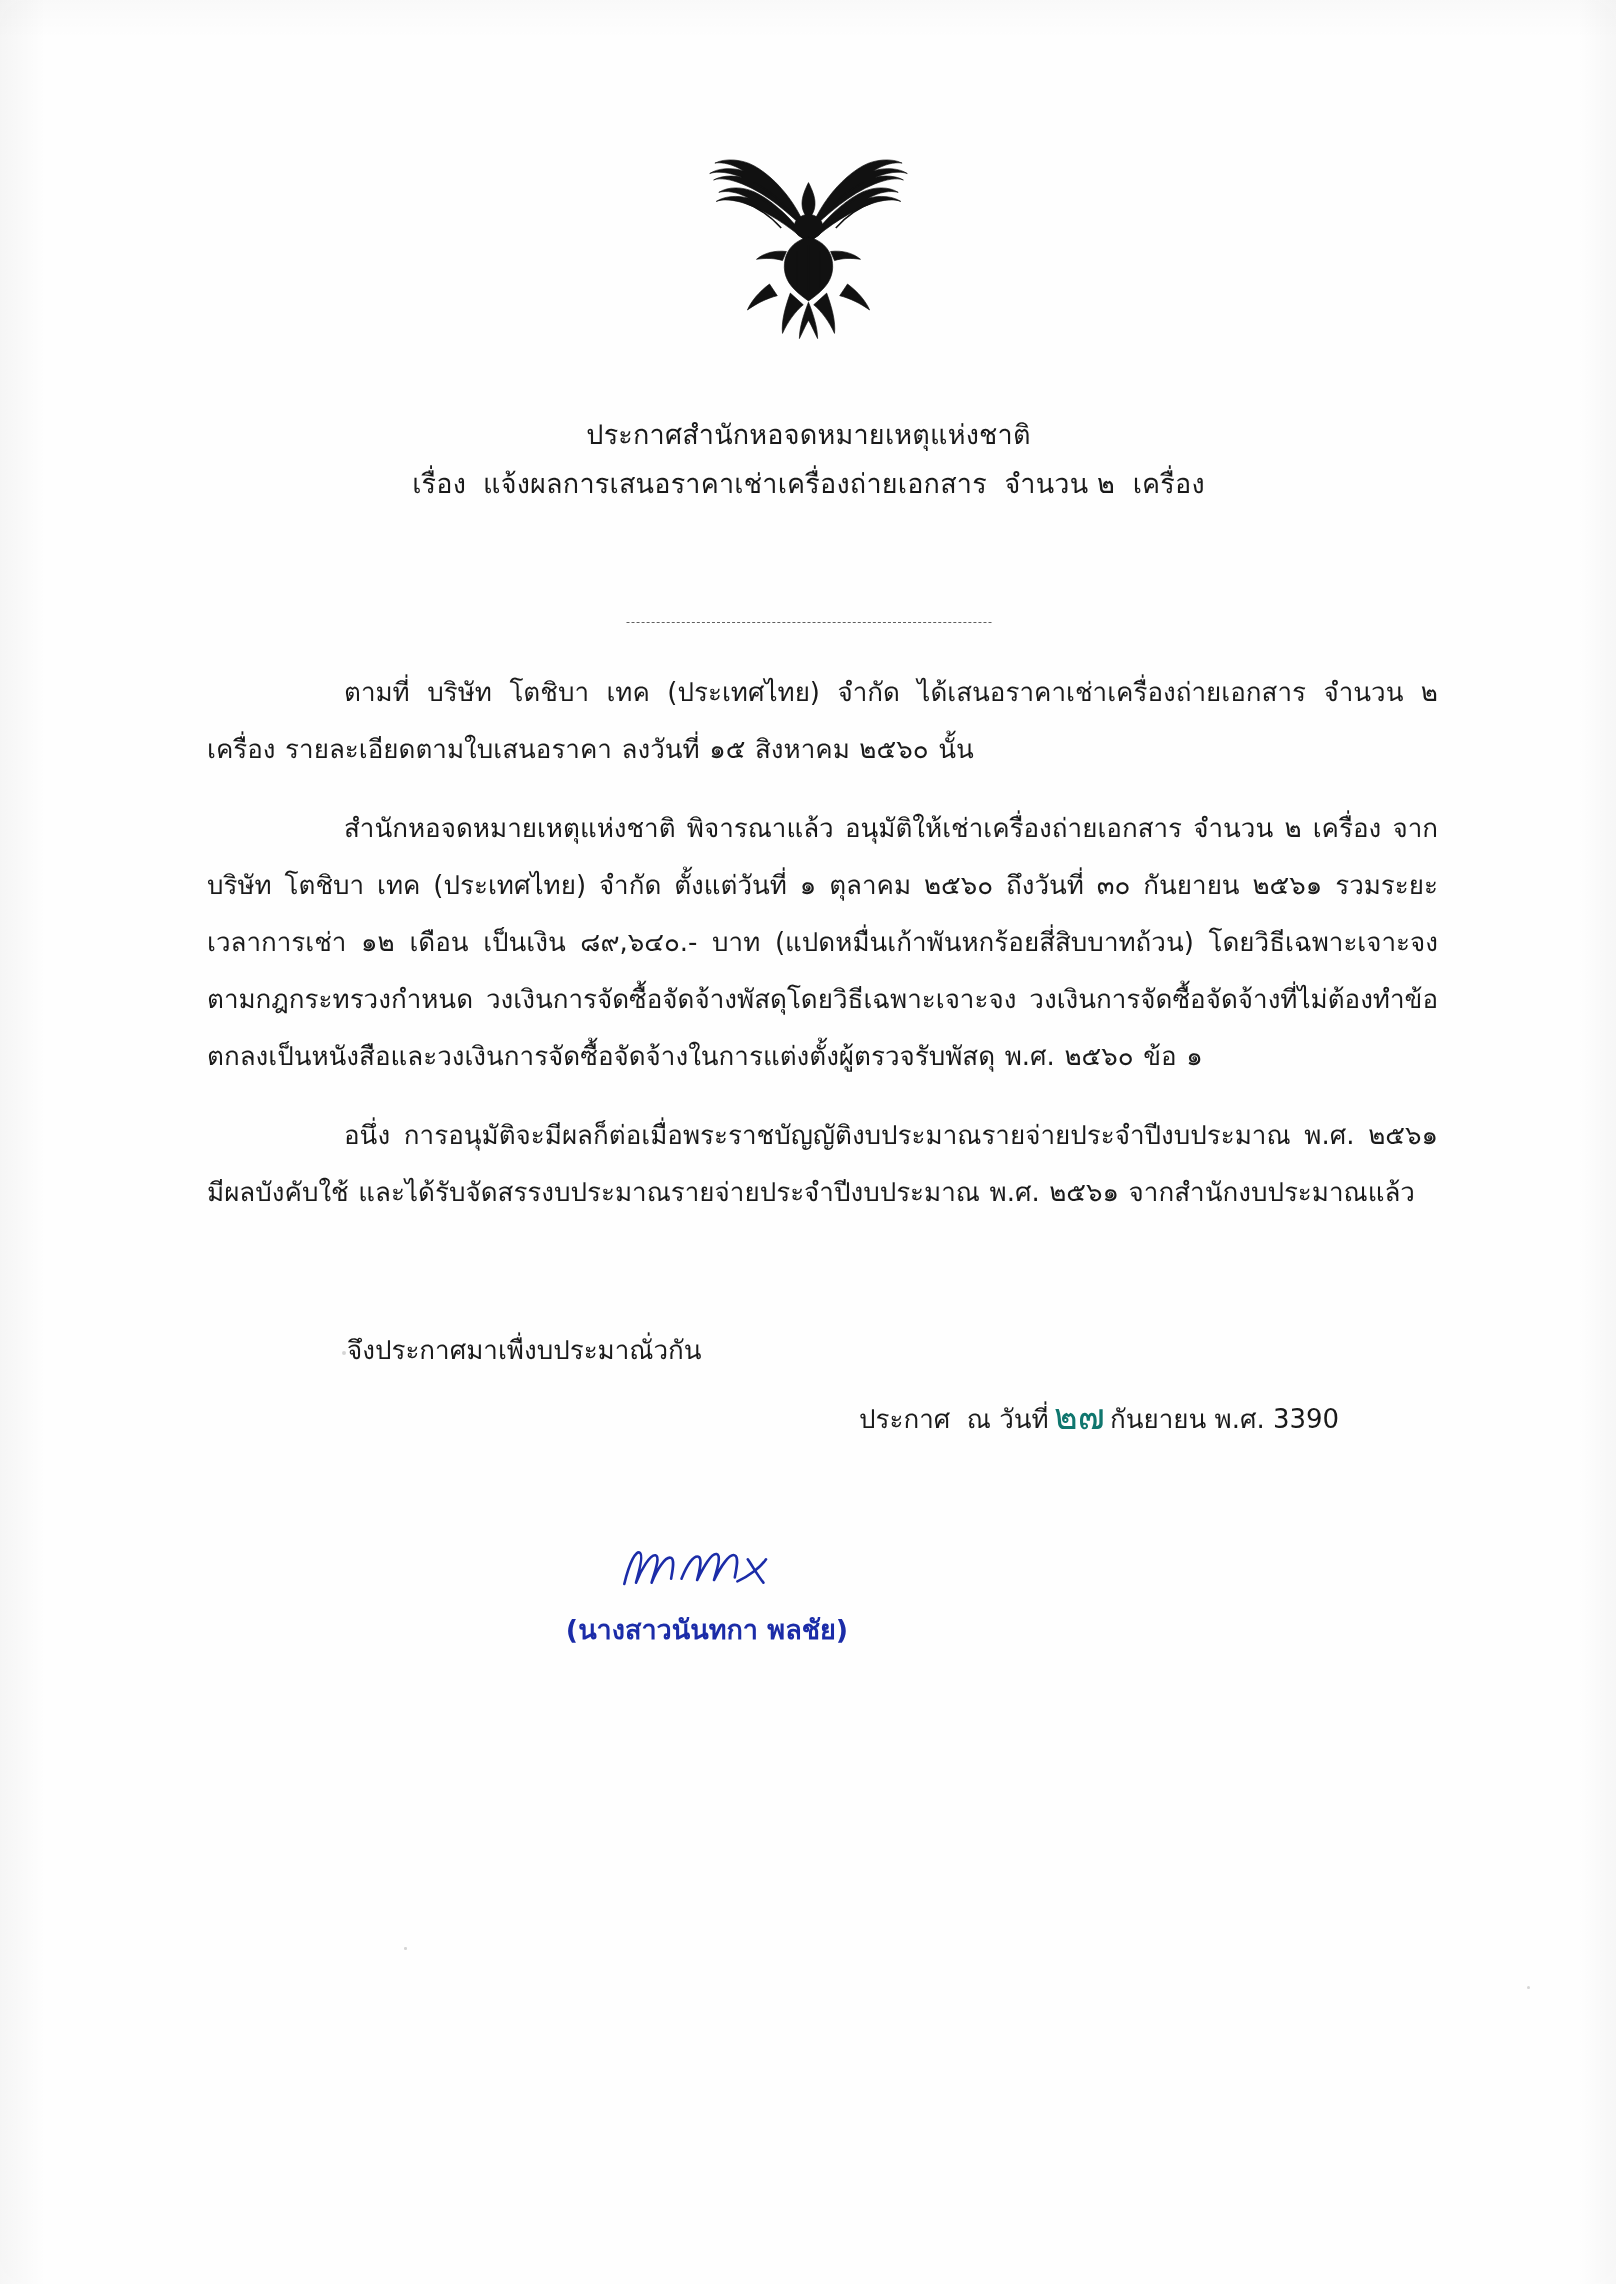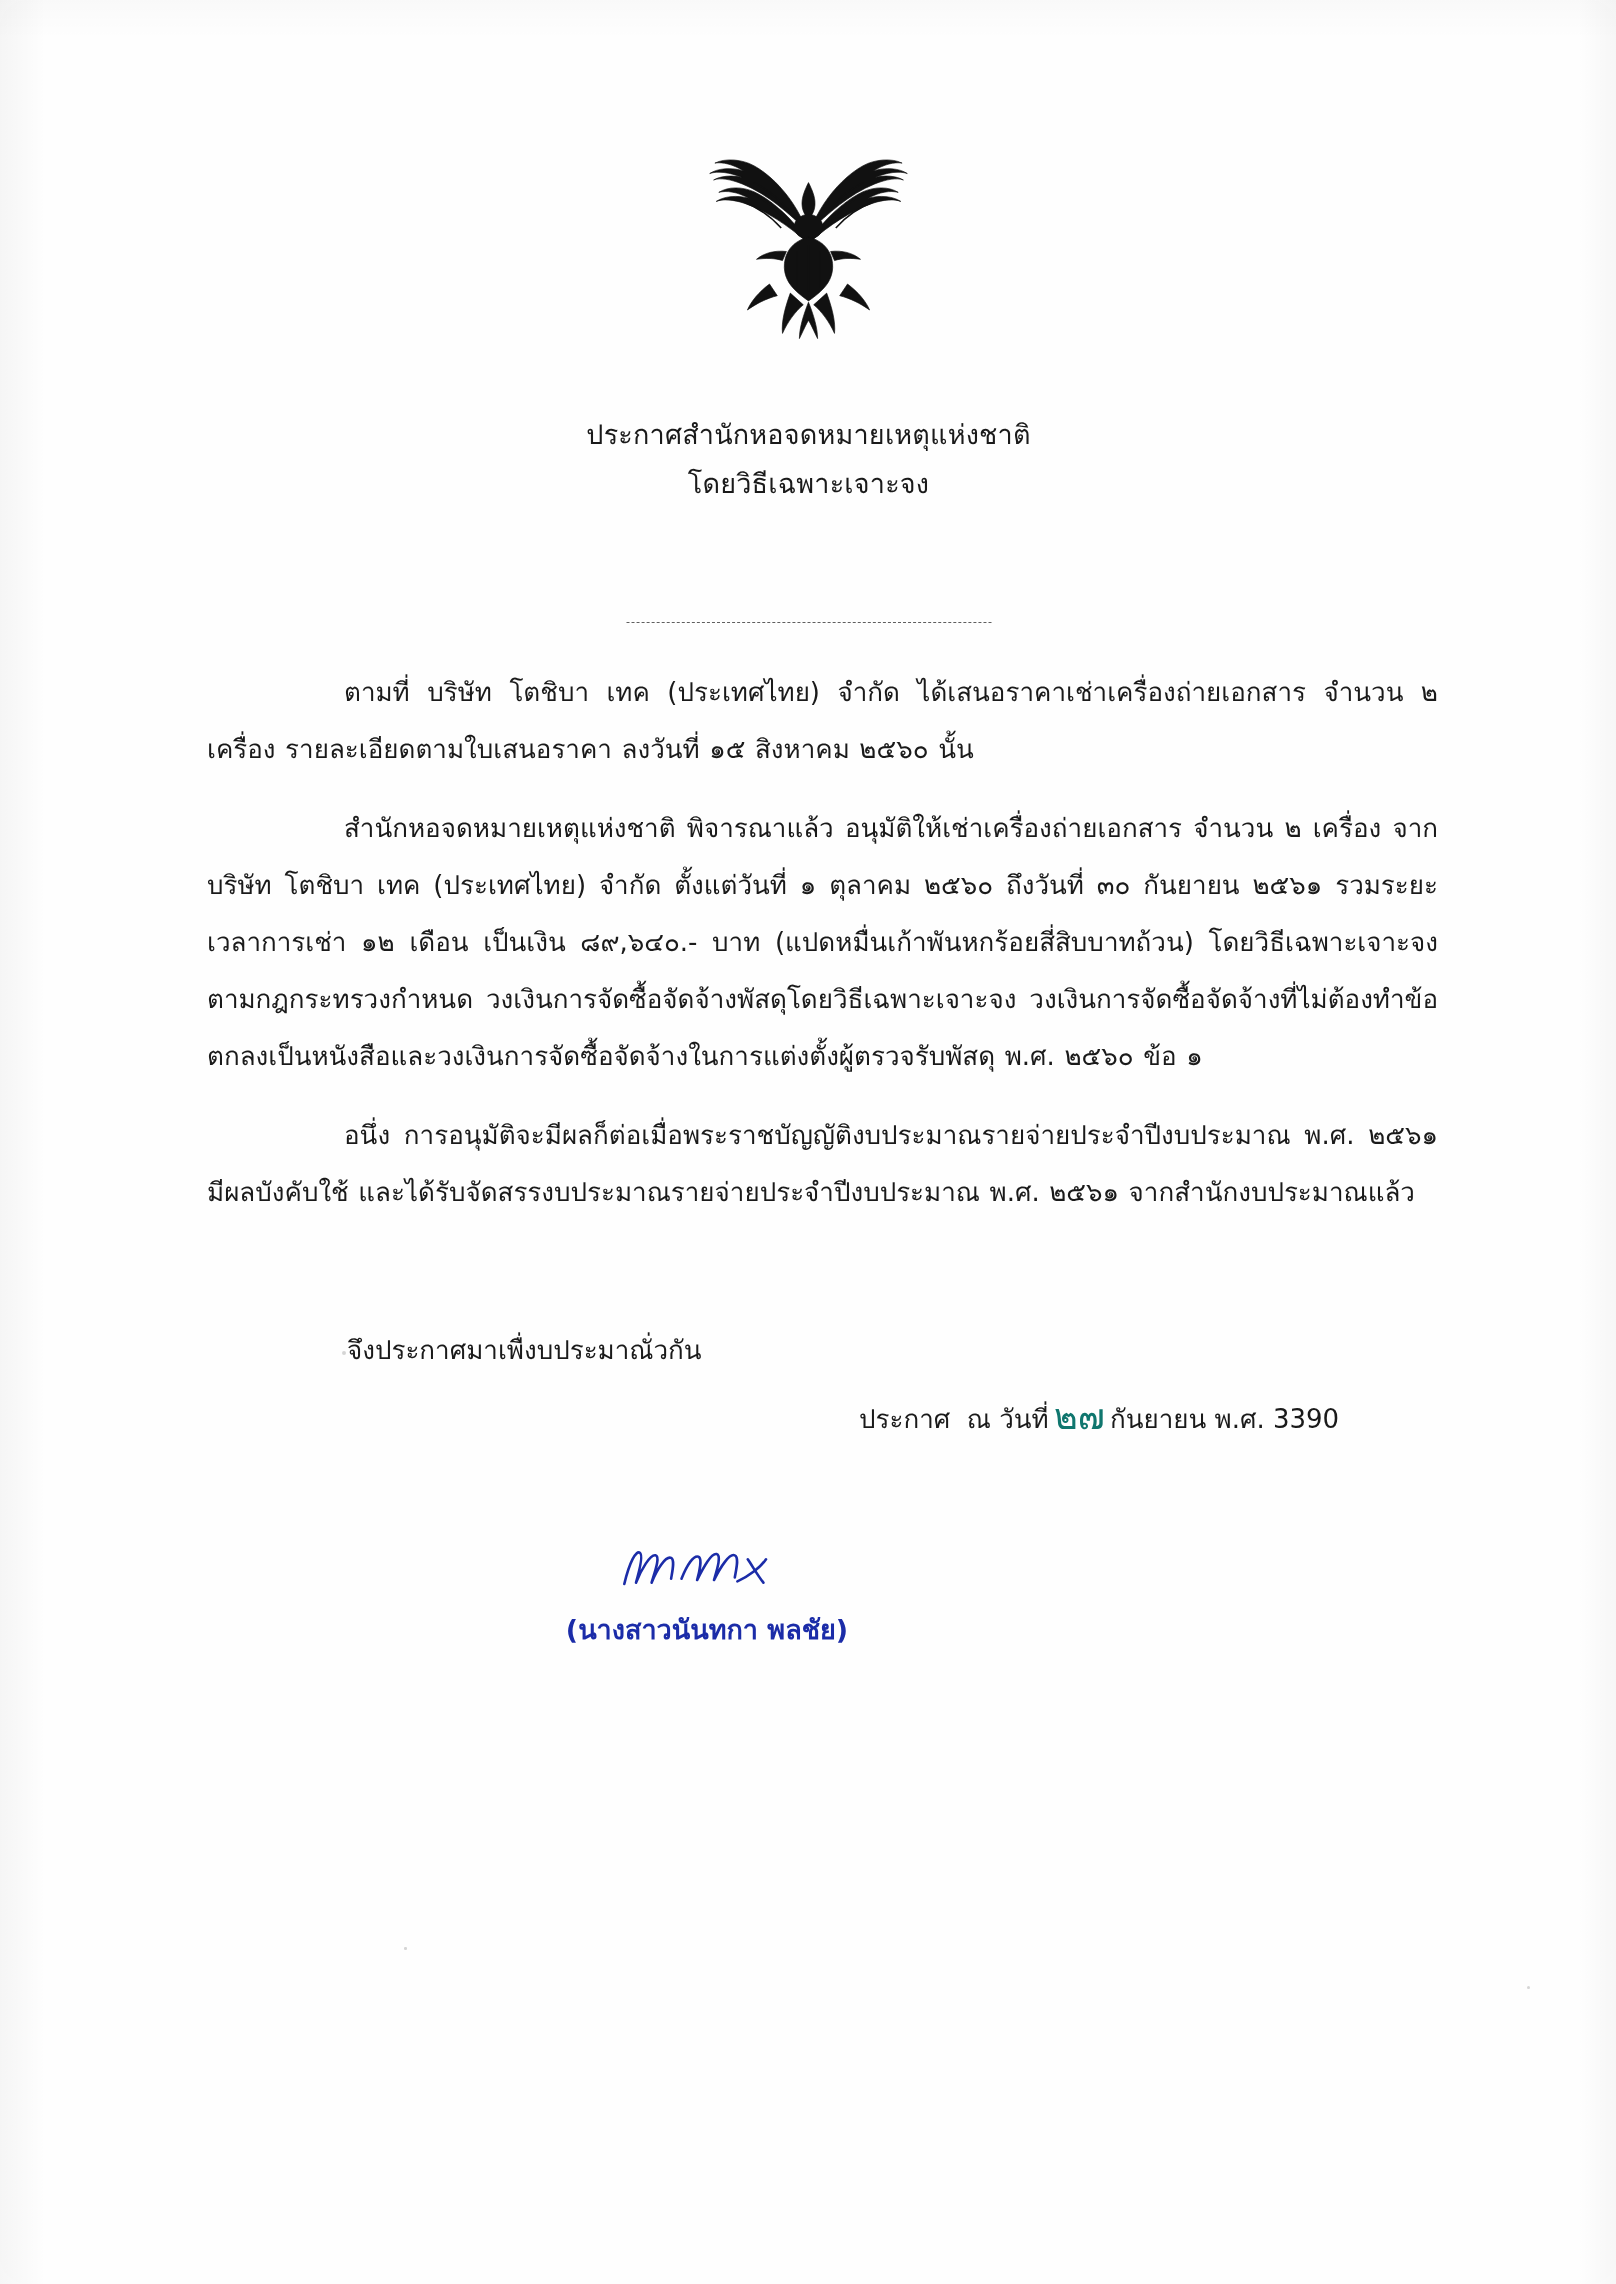--- a/index.html
+++ b/index.html
@@ -215,21 +215,21 @@
             <path d="M162 150 L162 206"></path>
             <path d="M198 150 L198 206"></path>
             <path d="M180 140 L180 212"></path>
           </g>
         </g>
       </svg>
     </div>
 
     <div class="heading">
       <div class="line1">ประกาศสำนักหอจดหมายเหตุแห่งชาติ</div>
-      <div class="line3">โดยวิธีเฉพาะเจาะจง</div>
+      <div class="line2"><span>เรื่อง</span><span class="gap-s"></span><span>แจ้งผลการเสนอราคาเช่าเครื่องถ่ายเอกสาร  จำนวน ๒  เครื่อง</span></div>
     </div>
 
     <div class="rule"></div>
 
     <div class="body-text">
       <p class="para"><span class="indent"></span><span>ตามที่ บริษัท โตชิบา เทค (ประเทศไทย) จำกัด ได้เสนอราคาเช่าเครื่องถ่ายเอกสาร จำนวน ๒  เครื่อง รายละเอียดตามใบเสนอราคา ลงวันที่ ๑๕ สิงหาคม ๒๕๖๐ นั้น</span></p>
       <p class="para"><span class="indent"></span><span>สำนักหอจดหมายเหตุแห่งชาติ พิจารณาแล้ว อนุมัติให้เช่าเครื่องถ่ายเอกสาร จำนวน ๒  เครื่อง จาก บริษัท โตชิบา เทค (ประเทศไทย) จำกัด ตั้งแต่วันที่ ๑ ตุลาคม ๒๕๖๐ ถึงวันที่ ๓๐ กันยายน ๒๕๖๑ รวมระยะเวลาการเช่า ๑๒ เดือน เป็นเงิน ๘๙,๖๔๐.- บาท (แปดหมื่นเก้าพันหกร้อยสี่สิบบาทถ้วน) โดยวิธีเฉพาะเจาะจง ตามกฎกระทรวงกำหนด วงเงินการจัดซื้อจัดจ้างพัสดุโดยวิธีเฉพาะเจาะจง วงเงินการจัดซื้อจัดจ้างที่ไม่ต้องทำข้อตกลงเป็นหนังสือและวงเงินการจัดซื้อจัดจ้างในการแต่งตั้งผู้ตรวจรับพัสดุ พ.ศ. ๒๕๖๐  ข้อ ๑</span></p>
       <p class="para"><span class="indent"></span><span>อนึ่ง  การอนุมัติจะมีผลก็ต่อเมื่อพระราชบัญญัติงบประมาณรายจ่ายประจำปีงบประมาณ พ.ศ. ๒๕๖๑ มีผลบังคับใช้ และได้รับจัดสรรงบประมาณรายจ่ายประจำปีงบประมาณ พ.ศ. ๒๕๖๑ จากสำนักงบประมาณแล้ว</span></p>
     </div>
 

